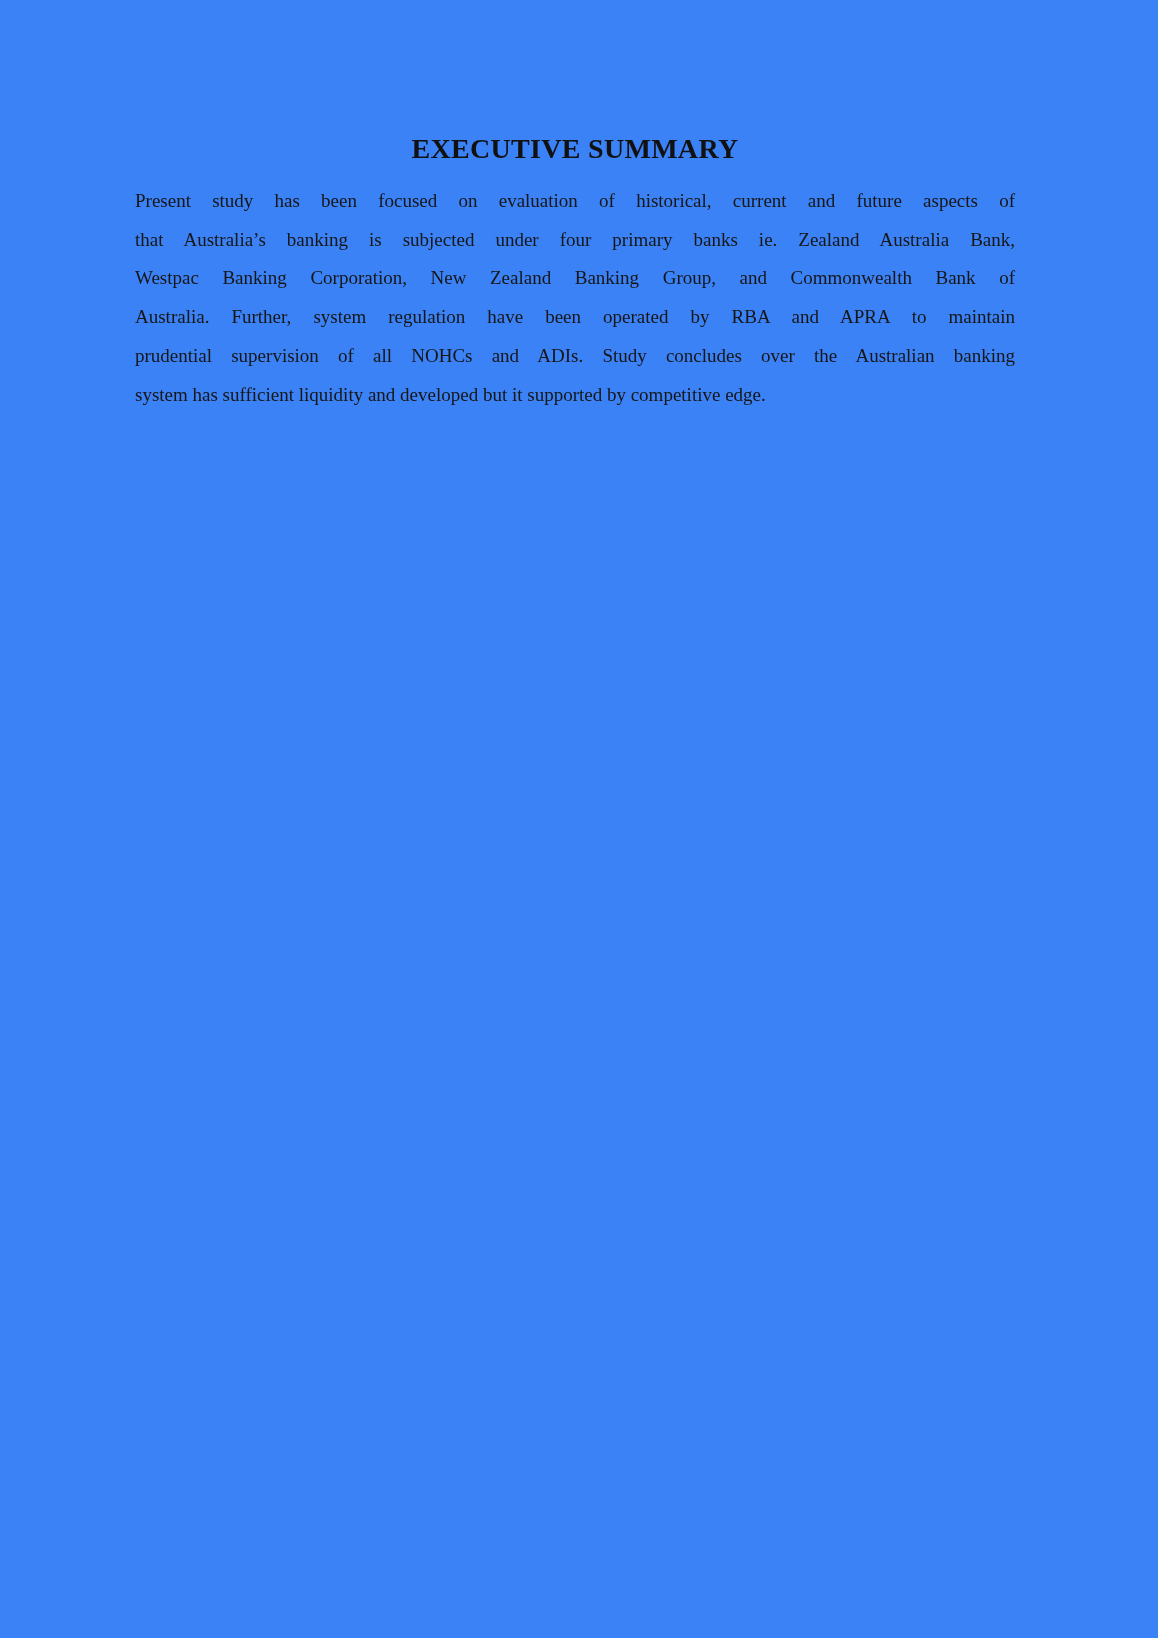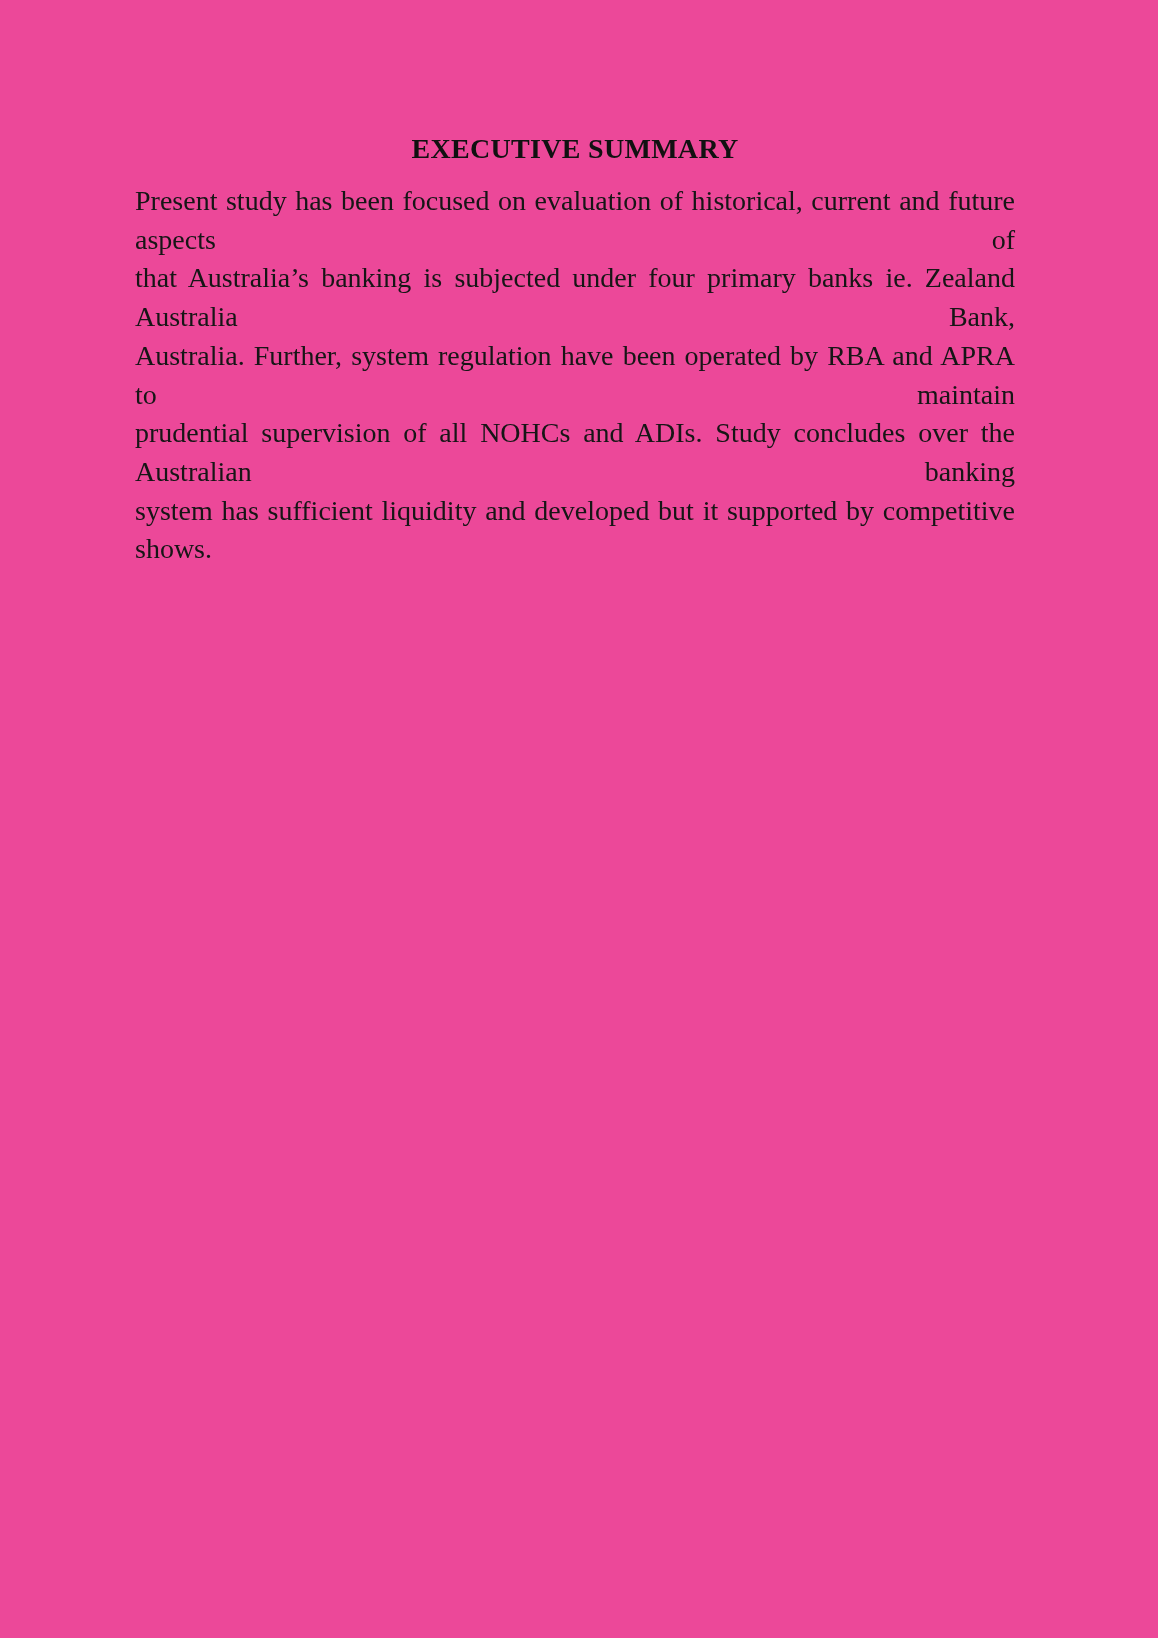--- a/index.html
+++ b/index.html
@@ -1,60 +1,61 @@
 <!DOCTYPE html>
 <html><head>
 <meta charset="utf-8">
 <style>
   * { box-sizing: border-box; }
   html, body { margin: 0; padding: 0; background: #ffffff; }
   .page {
     position: relative;
     width: 1158px;
     height: 1638px;
-    background: #ec4899;
+    background: #3b82f6;
     overflow: hidden;
     font-family: "Liberation Serif", "DejaVu Serif", serif;
     color: #161616;
   }
   .content {
     position: absolute;
     left: 135px;
     right: 143px;
     top: 0;
   }
   .doc-title {
     margin: 131px 0 15px 0;
     font-size: 28px;
     line-height: 36px;
     font-weight: bold;
     text-align: center;
     letter-spacing: 0.3px;
     color: #111111;
   }
   .para {
-    font-size: 28px;
+    font-size: 19px;
     line-height: 38.7px;
   }
   .pline {
     text-align: justify;
     text-align-last: justify;
     white-space: normal;
   }
   .pline.last {
     text-align-last: left;
   }
 </style>
 </head>
 <body>
 
 <div class="page">
   <div class="content">
     <h1 class="doc-title">EXECUTIVE SUMMARY</h1>
     <div class="para">
       <div class="pline">Present study has been focused on evaluation of historical, current and future aspects of</div>
       <div class="pline">that Australia’s banking is subjected under four primary banks ie. Zealand Australia Bank,</div>
+      <div class="pline">Westpac Banking Corporation, New Zealand Banking Group, and Commonwealth Bank of</div>
       <div class="pline">Australia. Further, system regulation have been operated by RBA and APRA to maintain</div>
       <div class="pline">prudential supervision of all NOHCs and ADIs. Study concludes over the Australian banking</div>
-      <div class="pline last">system has sufficient liquidity and developed but it supported by competitive shows.</div>
+      <div class="pline last">system has sufficient liquidity and developed but it supported by competitive edge.</div>
     </div>
   </div>
 </div>
 
 </body></html>

